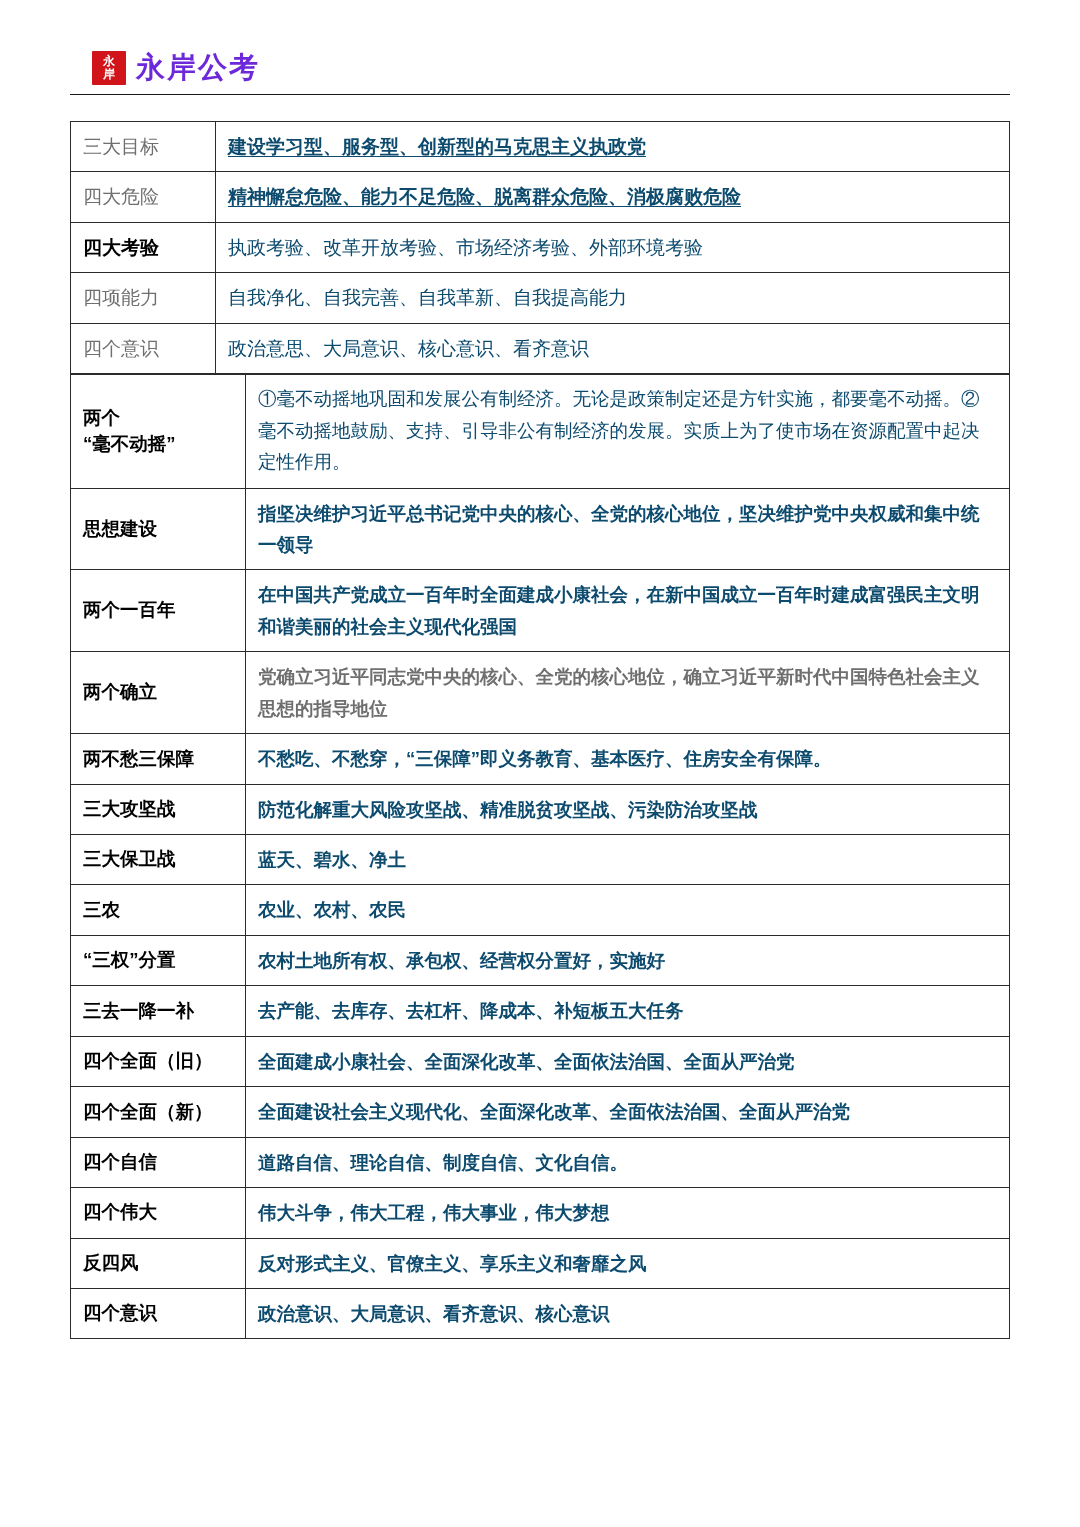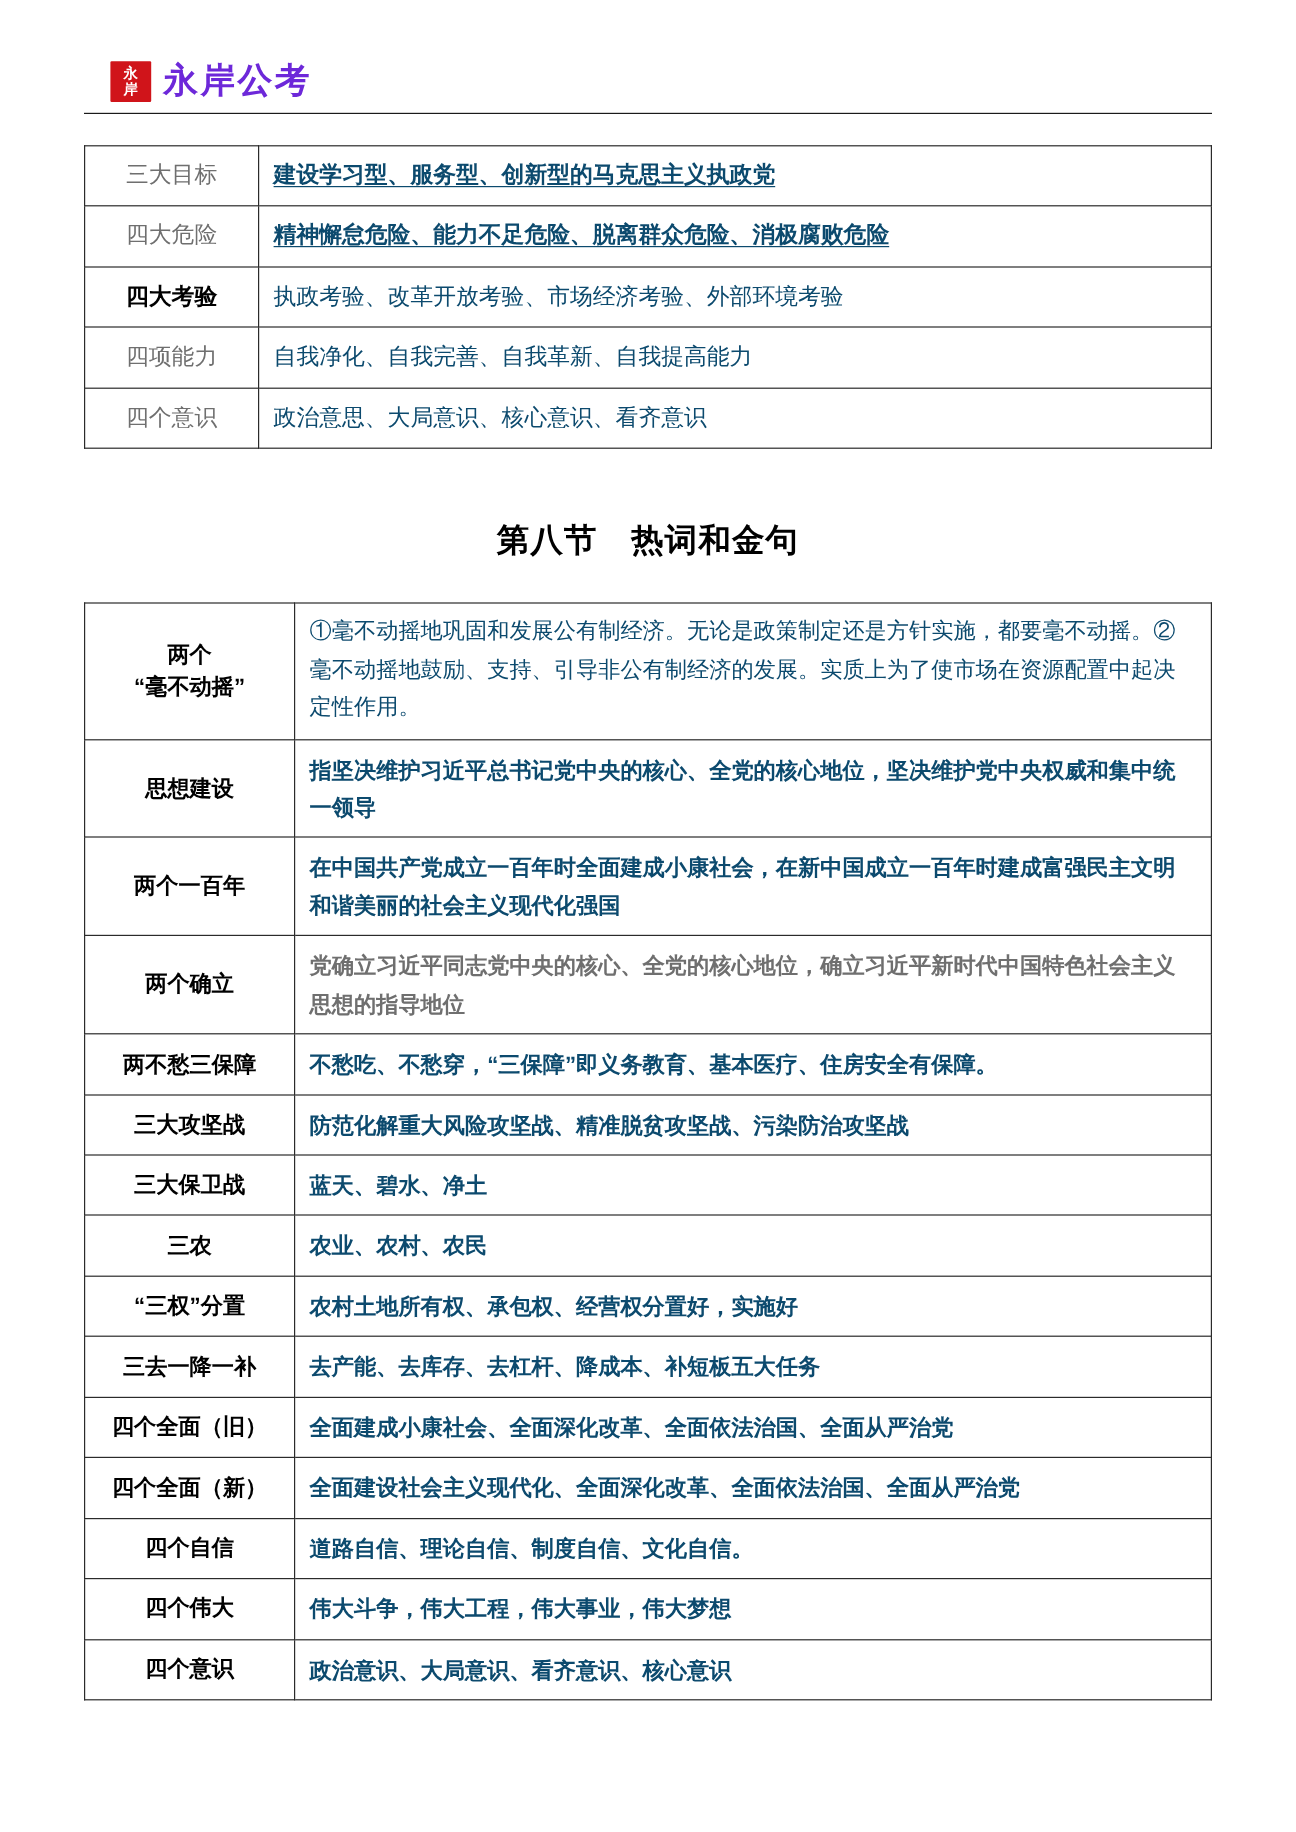--- a/index.html
+++ b/index.html
@@ -64,21 +64,20 @@
     table-layout: fixed;
   }
   table.doc-table td {
     border: 1.2px solid #2b2b2b;
     padding: 9px 10px;
     font-size: 19px;
     line-height: 1.55;
     vertical-align: middle;
   }
   td.label {
-    text-align: center;
     width: 128px;
     white-space: nowrap;
   }
   td.label.two-line {
     line-height: 1.45;
   }
   .bold { font-weight: bold; }
   .gray { color: #6f6f6f; }
   .dark { color: #0c4a6e; }
   .hei {
@@ -136,23 +135,20 @@
           <td class="label gray">四项能力</td>
           <td class="content dark">自我净化、自我完善、自我革新、自我提高能力</td>
         </tr>
         <tr>
           <td class="label gray">四个意识</td>
           <td class="content dark">政治意思、大局意识、核心意识、看齐意识</td>
         </tr>
       </tbody>
   </table>
 
-  <div class="section-title">
-    <span>第八节</span><span class="gap"></span><span>热词和金句</span>
-  </div>
 
   <table class="doc-table" id="table-two">
     <tbody>
         <tr>
           <td class="label hei two-line">
             <div>两个</div>
             <div>“毫不动摇”</div>
           </td>
           <td class="content dark">①毫不动摇地巩固和发展公有制经济。无论是政策制定还是方针实施，都要毫不动摇。②毫不动摇地鼓励、支持、引导非公有制经济的发展。实质上为了使市场在资源配置中起决定性作用。</td>
         </tr>
@@ -202,19 +198,23 @@
         </tr>
         <tr>
           <td class="label hei">四个自信</td>
           <td class="content hei dark">道路自信、理论自信、制度自信、文化自信。</td>
         </tr>
         <tr>
           <td class="label hei">四个伟大</td>
           <td class="content hei dark">伟大斗争，伟大工程，伟大事业，伟大梦想</td>
         </tr>
         <tr>
+          <td class="label hei">反四风</td>
+          <td class="content hei dark">反对形式主义、官僚主义、享乐主义和奢靡之风</td>
+        </tr>
+        <tr>
           <td class="label hei">四个意识</td>
           <td class="content hei dark">政治意识、大局意识、看齐意识、核心意识</td>
         </tr>
       </tbody>
   </table>
 
 </div>
 
 </body></html>

